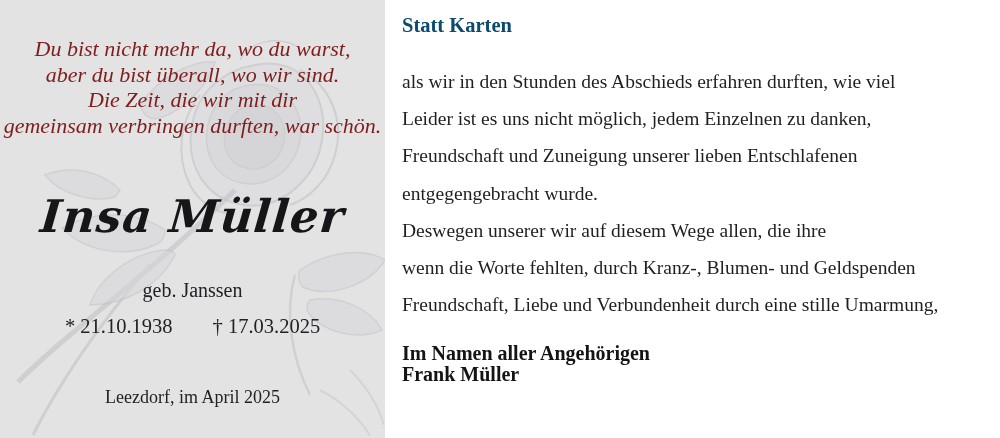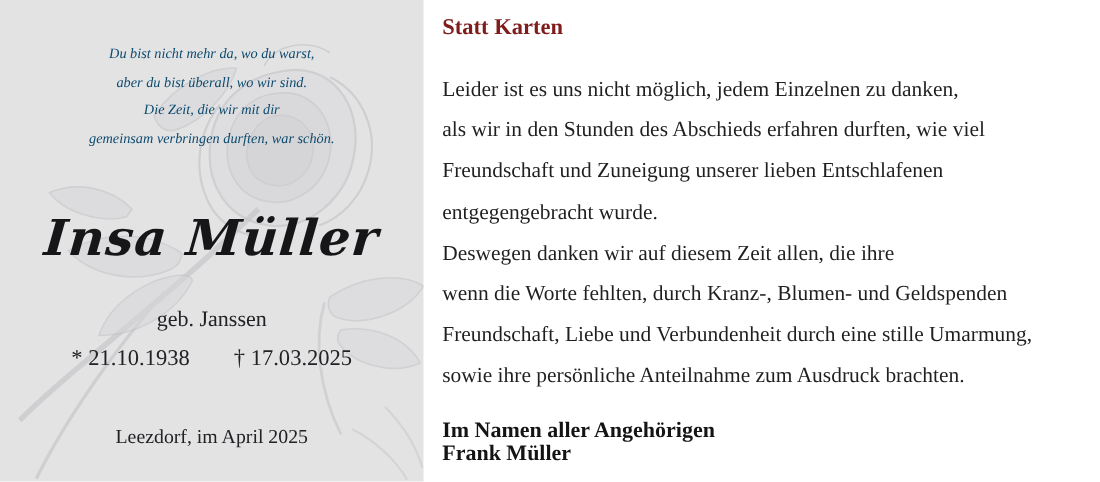--- a/index.html
+++ b/index.html
@@ -31,23 +31,23 @@
     position: absolute;
     left: 0; top: 0;
     width: 100%; height: 100%;
   }
   .poem {
     position: absolute;
     top: 36px; left: 0;
     width: 100%;
     text-align: center;
     font-style: italic;
-    font-size: 13px;
+    font-size: 22px;
     line-height: 25.6px;
-    color: #0c4a6e;
+    color: #7f1d1d;
   }
   .name {
     position: absolute;
     top: 190px; left: 0;
     width: 100%;
     margin: 0;
     text-align: center;
     font-family: "DejaVu Serif", serif;
     font-style: italic;
     font-weight: bold;
@@ -87,21 +87,21 @@
   
   .message {
     position: absolute;
     left: 402px; top: 14px;
     width: 575px;
   }
   .heading {
     margin: 0;
     font-size: 20.5px;
     font-weight: bold;
-    color: #7f1d1d;
+    color: #0c4a6e;
   }
   .body-text {
     margin-top: 26px;
     font-size: 19.5px;
     color: #1f1f1f;
   }
   .body-line { height: 37.2px; line-height: 37.2px; white-space: nowrap; }
   .signature {
     margin-top: 20px;
     font-size: 20px;
@@ -173,28 +173,27 @@
       </div>
 
       <div class="place">Leezdorf, im April 2025</div>
     </div>
   </aside>
 
   <main class="message">
     <h2 class="heading">Statt Karten</h2>
 
     <div class="body-text">
+      <div class="body-line">als wir in den Stunden des Abschieds erfahren durften, wie viel</div>
       <div class="body-line">Leider ist es uns nicht möglich, jedem Einzelnen zu danken,</div>
-      <div class="body-line">als wir in den Stunden des Abschieds erfahren durften, wie viel</div>
       <div class="body-line">Freundschaft und Zuneigung unserer lieben Entschlafenen</div>
       <div class="body-line">entgegengebracht wurde.</div>
-      <div class="body-line">Deswegen danken wir auf diesem Zeit allen, die ihre</div>
+      <div class="body-line">Deswegen unserer wir auf diesem Wege allen, die ihre</div>
       <div class="body-line">wenn die Worte fehlten, durch Kranz-, Blumen- und Geldspenden</div>
       <div class="body-line">Freundschaft, Liebe und Verbundenheit durch eine stille Umarmung,</div>
-      <div class="body-line">sowie ihre persönliche Anteilnahme zum Ausdruck brachten.</div>
     </div>
 
     <div class="signature">
       <div>Im Namen aller Angehörigen</div>
       <div>Frank Müller</div>
     </div>
   </main>
 
 </div>
 

